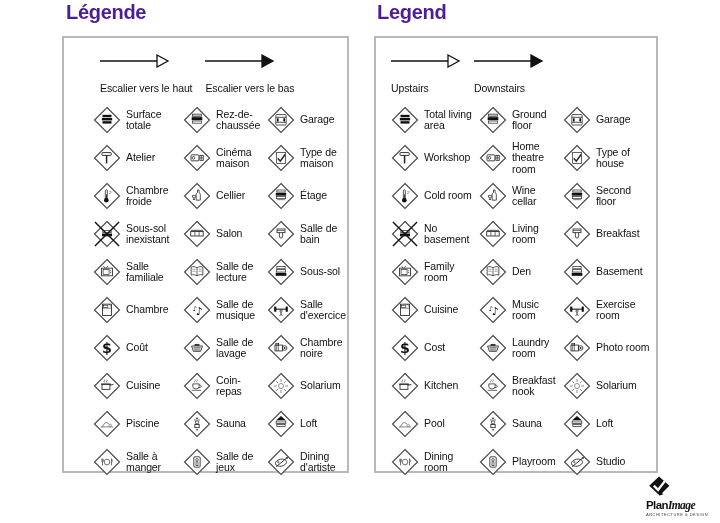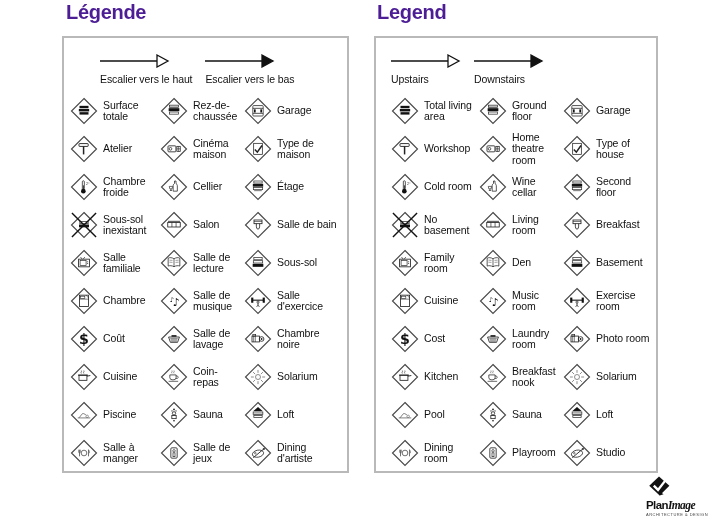--- a/index.html
+++ b/index.html
@@ -5,24 +5,24 @@
   html,body{margin:0;padding:0;background:#fff;}
   .stage{position:relative;width:720px;height:523px;background:#fff;overflow:hidden;
          font-family:"Liberation Sans",sans-serif;color:#111;}
   .panel-title{position:absolute;top:1px;font-size:20px;font-weight:bold;letter-spacing:-0.3px;color:#4c1d95;}
   #title-fr{left:66px;} #title-en{left:377px;}
   .panel{position:absolute;top:36px;height:437px;border:2px solid #b9b9b9;background:#fff;box-sizing:border-box;}
   #panel-fr{left:62px;width:287px;}
   #panel-en{left:374px;width:284px;}
   .arrows{display:flex;gap:13px;margin-top:16px;padding-left:36px;}
   #panel-en .arrows{padding-left:15px;}
-  .arrow-group{display:flex;flex-direction:column;gap:5px;}
+  .arrow-group{display:flex;flex-direction:column;gap:14px;}
   .arrow-group svg{display:block;}
   .arrow-label{font-size:10.5px;white-space:nowrap;letter-spacing:-0.1px;}
-  .grid{display:grid;grid-template-columns:90px 84px 1fr;grid-auto-rows:38px;padding:7px 4px 0 5px;}
+  .grid{display:grid;grid-template-columns:90px 84px 1fr;grid-auto-rows:38px;padding:7px 4px 0 28px;}
   #panel-en .grid{padding-left:14px;grid-template-columns:88px 84px 1fr;}
   .cell{display:flex;align-items:center;gap:4px;}
   .icon{flex:0 0 auto;line-height:0;}
   .label{font-size:10.5px;line-height:1.08;letter-spacing:-0.1px;}
   .logo{position:absolute;right:8px;bottom:6px;display:flex;flex-direction:column;align-items:flex-start;width:66px;}
   .logo-mark{line-height:0;margin-bottom:1px;}
   .logo-text{font-size:11.5px;line-height:1;white-space:nowrap;}
   .logo-text .bold{font-weight:bold;letter-spacing:-0.6px;}
   .logo-text .script{font-family:"Liberation Serif",serif;font-style:italic;font-weight:bold;letter-spacing:-0.6px;}
   .logo-tagline{font-size:4px;letter-spacing:0.5px;color:#444;margin-top:1px;white-space:nowrap;}

